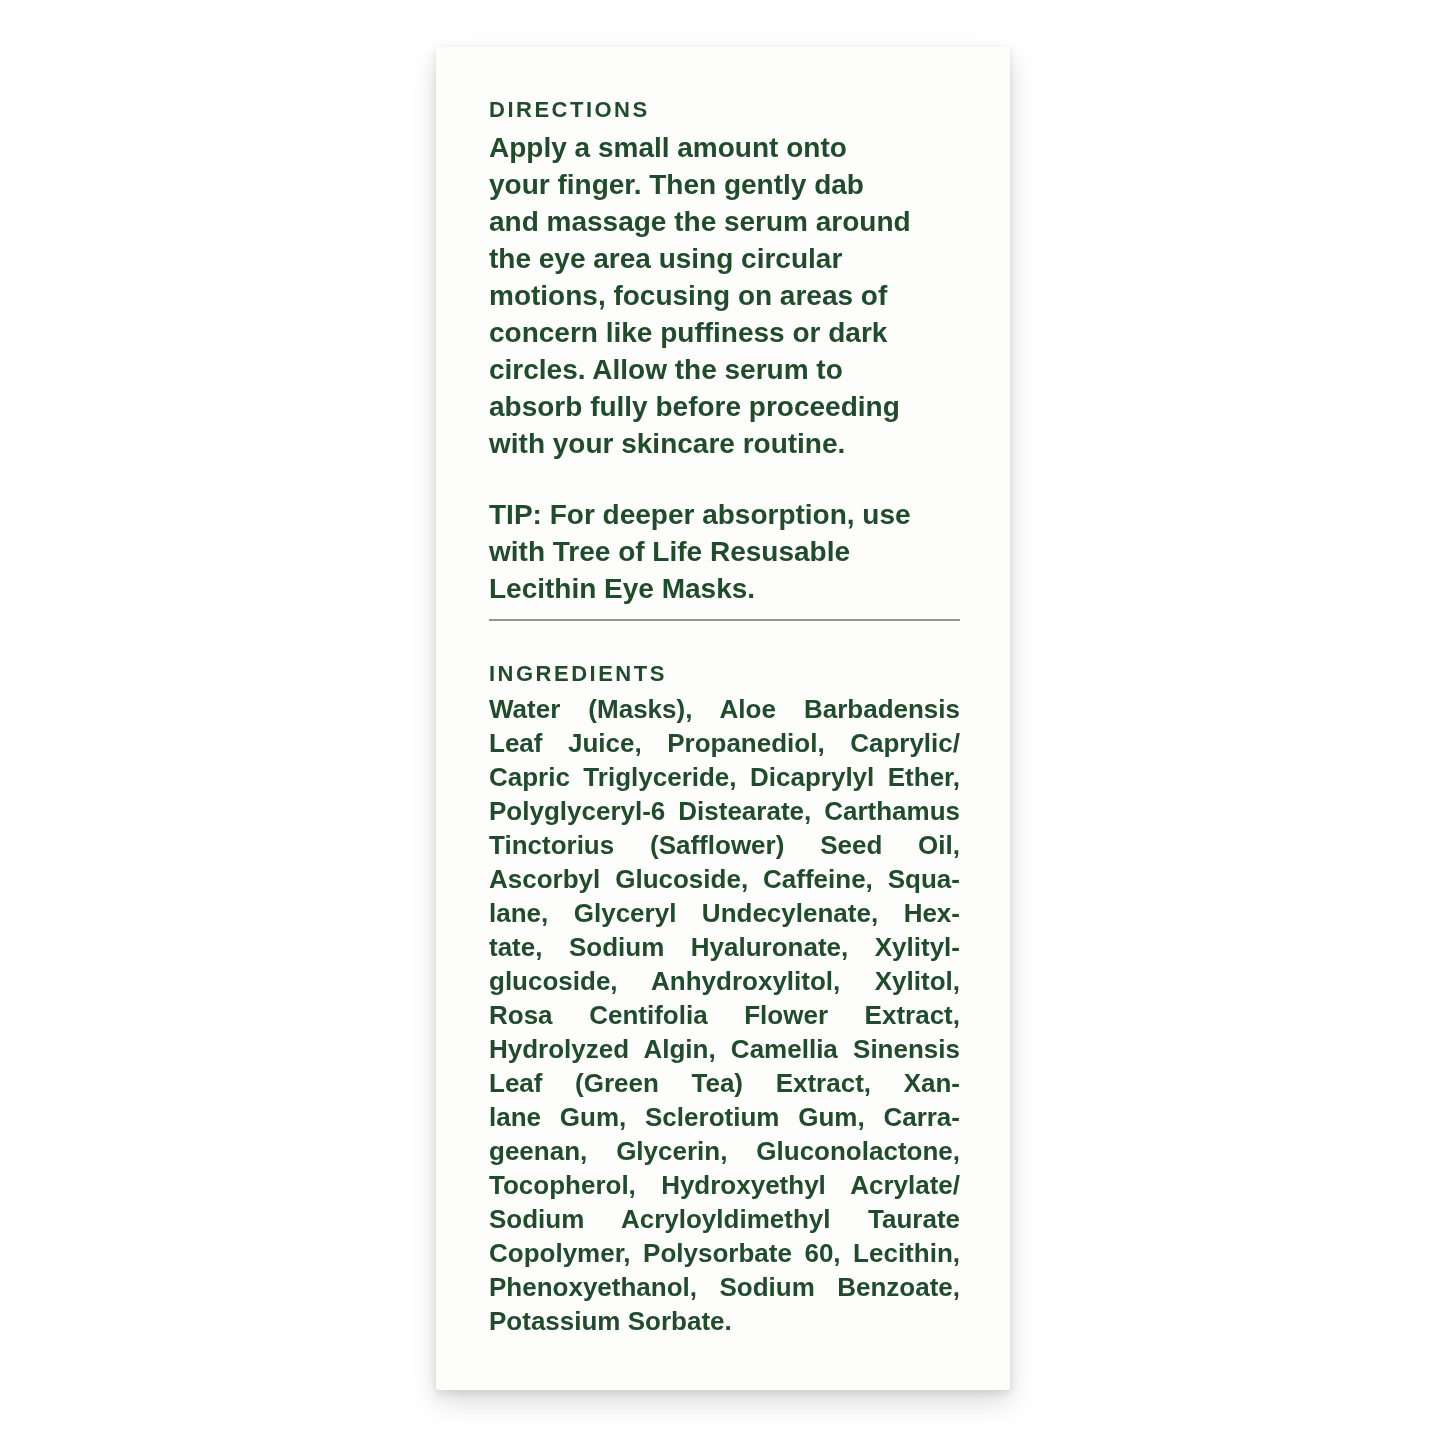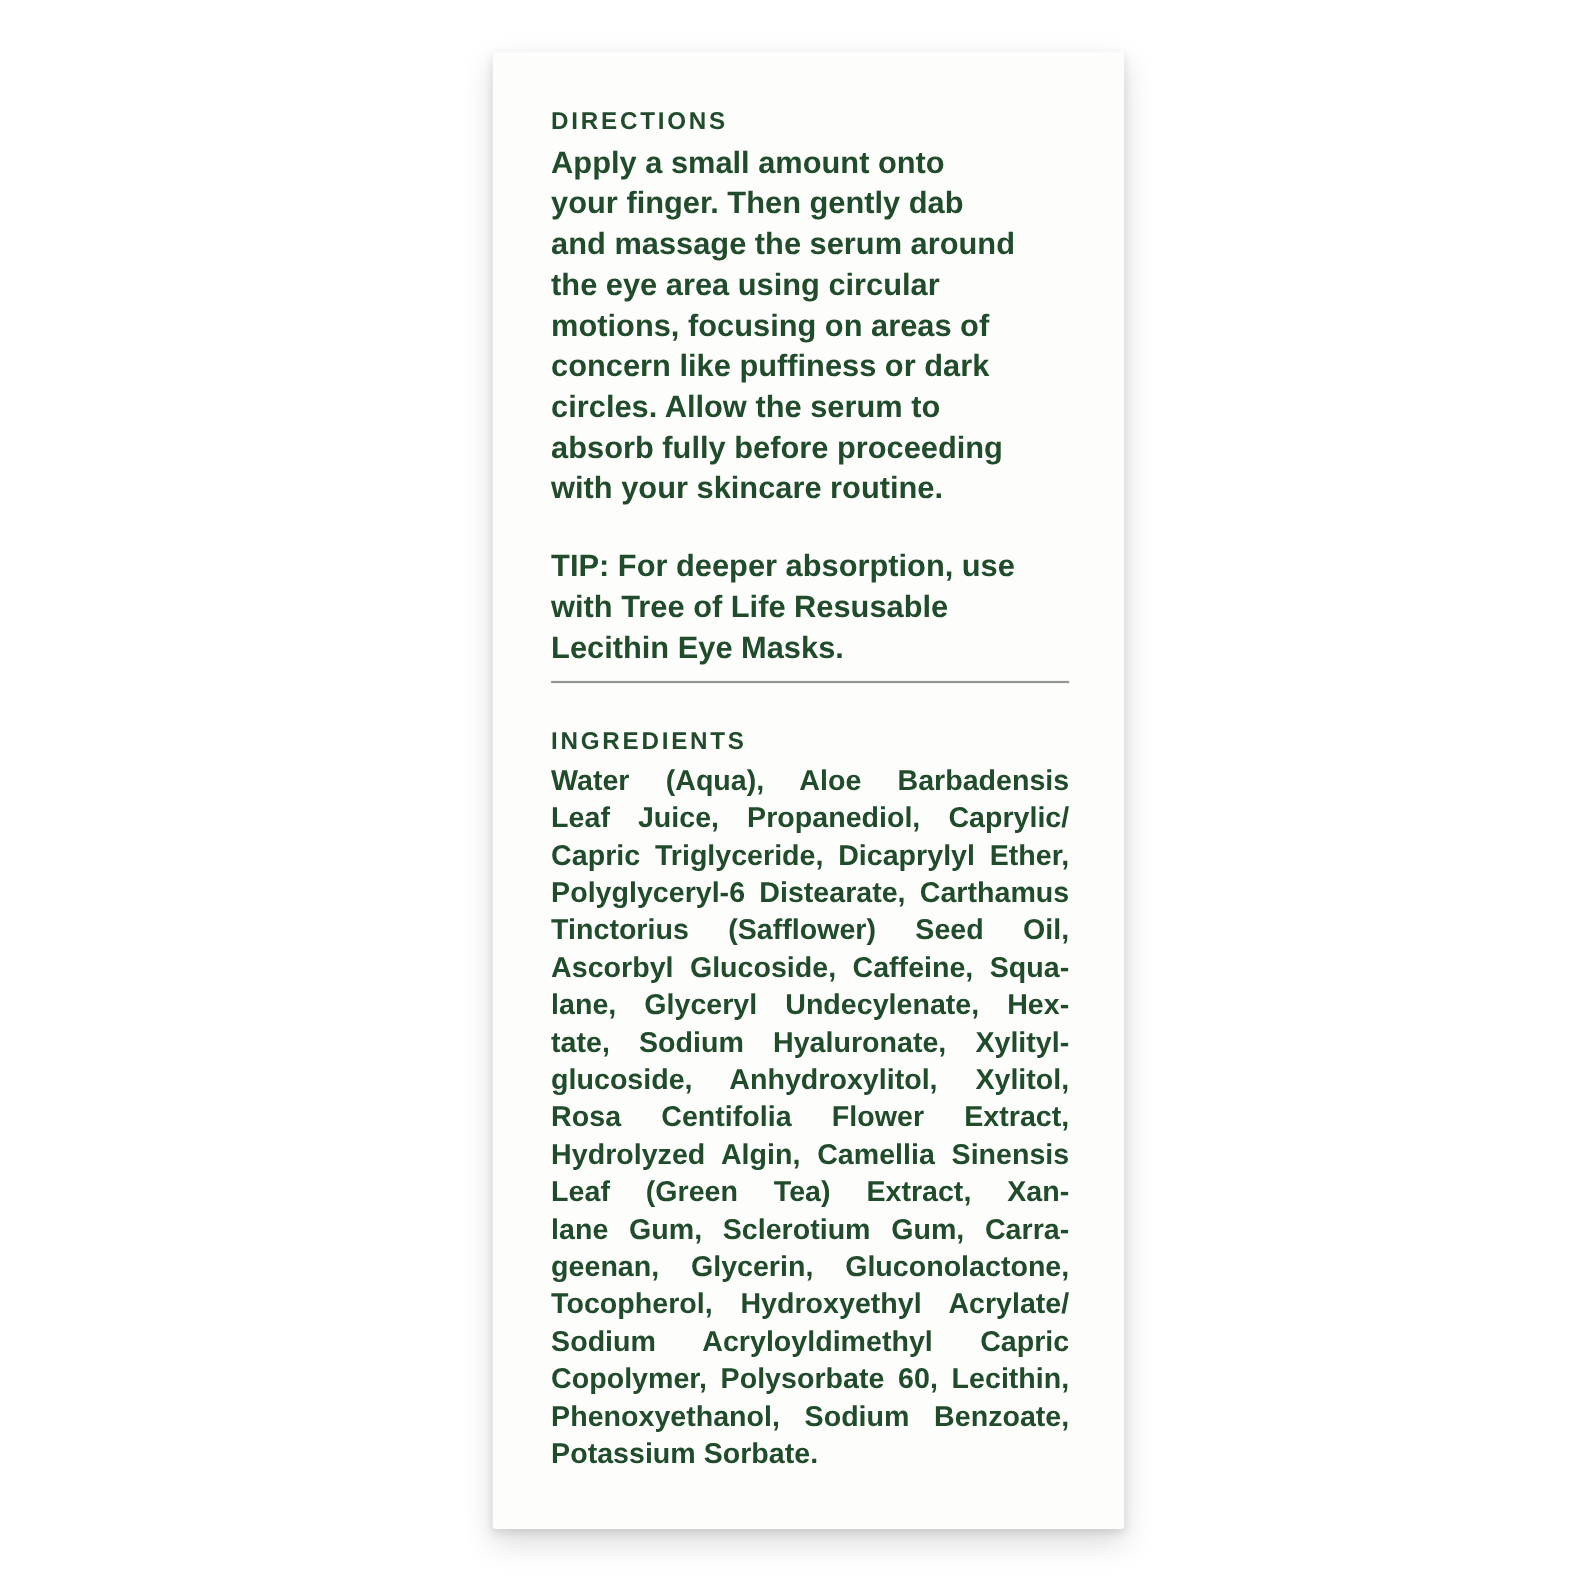--- a/index.html
+++ b/index.html
@@ -25,21 +25,20 @@
     position: absolute;
     left: 436px;
     top: 47px;
     width: 574px;
     height: 1343px;
     background: var(--card-bg);
     border-radius: 3px;
     box-shadow: 0 3px 8px rgba(0,0,0,0.10), 0 12px 28px rgba(0,0,0,0.14);
     padding: 50px 50px 0 53px;
     color: var(--ink);
-    margin-left: 12px;
   }
   .section-heading {
     margin: 0 0 6px 0;
     font-size: 22px;
     line-height: 26px;
     font-weight: 700;
     letter-spacing: 2.5px;
     color: var(--ink);
   }
   .body-text {
@@ -95,36 +94,36 @@
         <span>with Tree of Life Resusable</span><br>
         <span>Lecithin Eye Masks.</span>
       </p>
     </section>
 
     <hr class="divider">
 
     <section>
       <h2 class="section-heading ingredients-heading">INGREDIENTS</h2>
       <div class="jlines">
-          <div class="jline">Water (Aqua), Aloe Barbadensis</div>
+          <div class="jline">Water (Masks), Aloe Barbadensis</div>
           <div class="jline">Leaf Juice, Propanediol, Caprylic/</div>
           <div class="jline">Capric Triglyceride, Dicaprylyl Ether,</div>
           <div class="jline">Polyglyceryl-6 Distearate, Carthamus</div>
           <div class="jline">Tinctorius (Safflower) Seed Oil,</div>
           <div class="jline">Ascorbyl Glucoside, Caffeine, Squa-</div>
           <div class="jline">lane, Glyceryl Undecylenate, Hex-</div>
           <div class="jline">tate, Sodium Hyaluronate, Xylityl-</div>
           <div class="jline">glucoside, Anhydroxylitol, Xylitol,</div>
           <div class="jline">Rosa Centifolia Flower Extract,</div>
           <div class="jline">Hydrolyzed Algin, Camellia Sinensis</div>
           <div class="jline">Leaf (Green Tea) Extract, Xan-</div>
           <div class="jline">lane Gum, Sclerotium Gum, Carra-</div>
           <div class="jline">geenan, Glycerin, Gluconolactone,</div>
           <div class="jline">Tocopherol, Hydroxyethyl Acrylate/</div>
-          <div class="jline">Sodium Acryloyldimethyl Capric</div>
+          <div class="jline">Sodium Acryloyldimethyl Taurate</div>
           <div class="jline">Copolymer, Polysorbate 60, Lecithin,</div>
           <div class="jline">Phenoxyethanol, Sodium Benzoate,</div>
           <div class="jline last">Potassium Sorbate.</div>
         </div>
     </section>
 
   </div>
 </div>
 
 </body></html>

